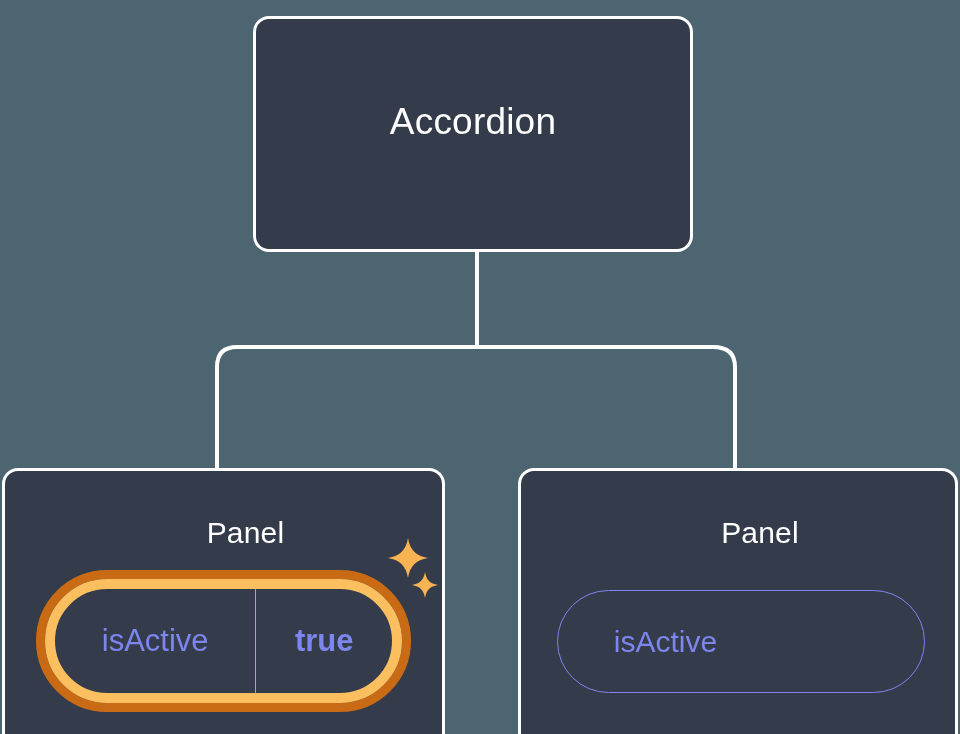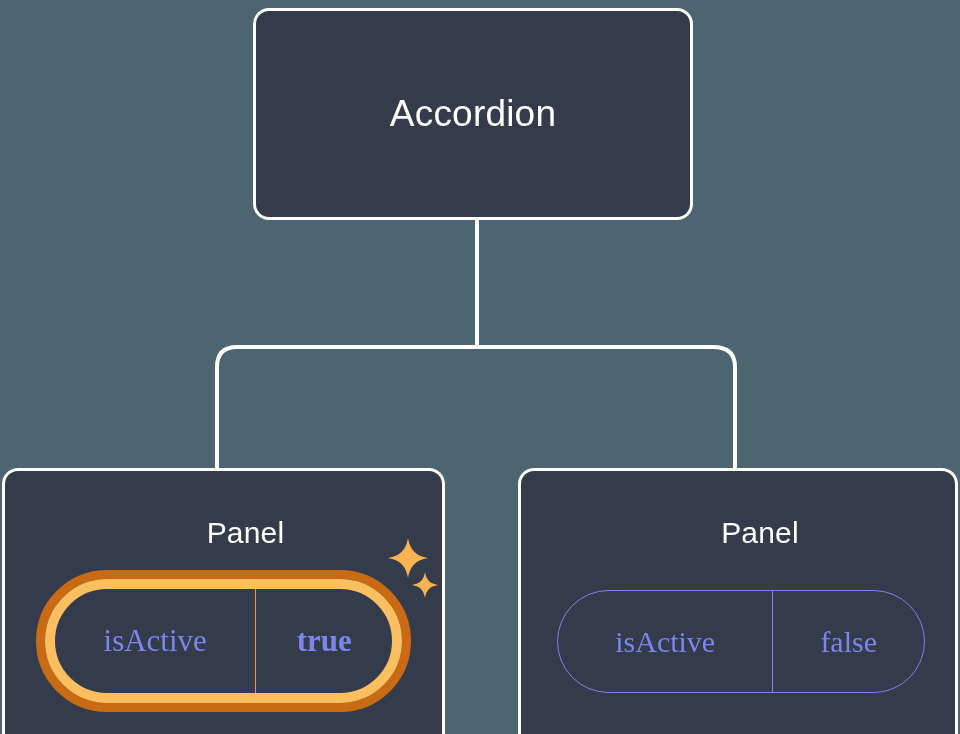--- a/index.html
+++ b/index.html
@@ -33,23 +33,23 @@
   
   .node {
     position: absolute;
     background: #343b4a;
     border: 3px solid #ffffff;
     border-radius: 16px;
     box-sizing: border-box;
   }
   .node-root {
     left: 253px;
-    top: 8px;
+    top: 16px;
     width: 440px;
-    height: 212px;
+    height: 236px;
   }
   .node-left {
     left: 2px;
     top: 468px;
     width: 443px;
     height: 266px;
     border-bottom: none;
     border-bottom-left-radius: 0;
     border-bottom-right-radius: 0;
   }
@@ -92,21 +92,20 @@
     border-radius: 999px;
     background: transparent;
     overflow: hidden;
   }
   .pill-cell {
     display: flex;
     align-items: center;
     justify-content: center;
     color: #7d85ee;
     white-space: nowrap;
-    font-family: Liberation Serif, serif;
   }
   .pill-key {
     font-size: 30px;
     font-weight: 400;
   }
   .pill-val {
     font-size: 30px;
     font-weight: 400;
     border-left: 1.7px solid #7d85ee;
   }
@@ -206,17 +205,16 @@
     <path d="M15 2 C16.4 10 20 13.6 28 15 C20 16.4 16.4 20 15 28 C13.6 20 10 16.4 2 15 C10 13.6 13.6 10 15 2 Z" fill="#f9b352"></path>
   </svg>
 
   <div class="node node-right">
     <div class="node-title">Panel</div>
   </div>
 
   <div class="pill-wrap pill-right">
     <div class="pill">
       <div class="pill-cell pill-key">isActive</div>
-      <div class="pill-cell pill-val">false</div>
     </div>
   </div>
 
 </div>
 
 </body></html>

